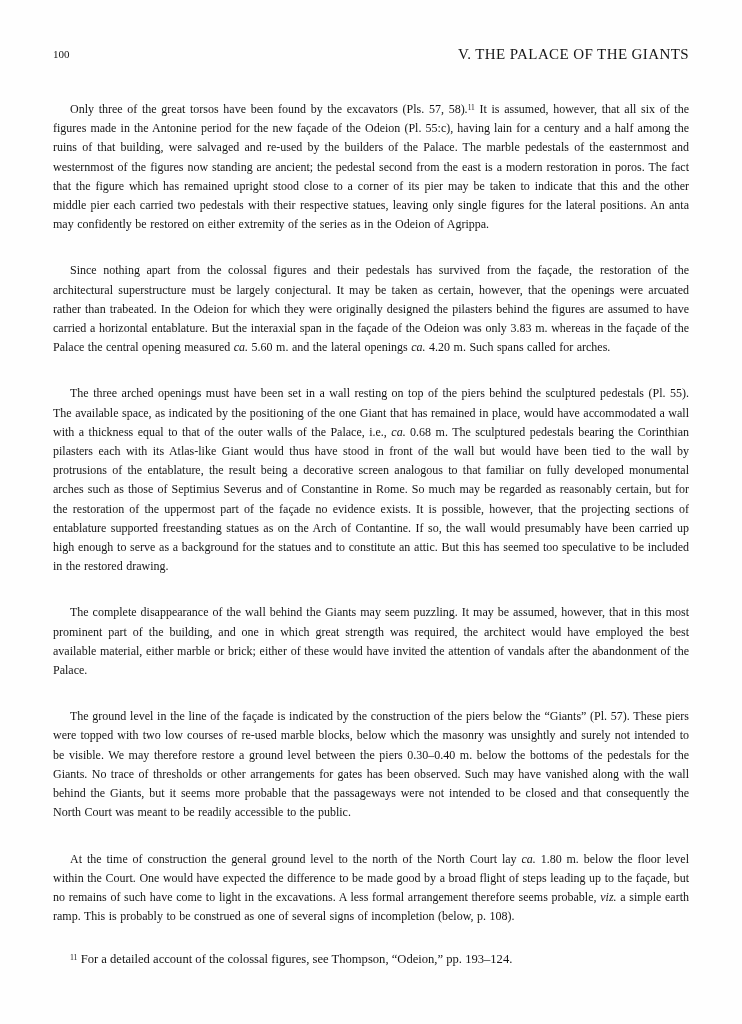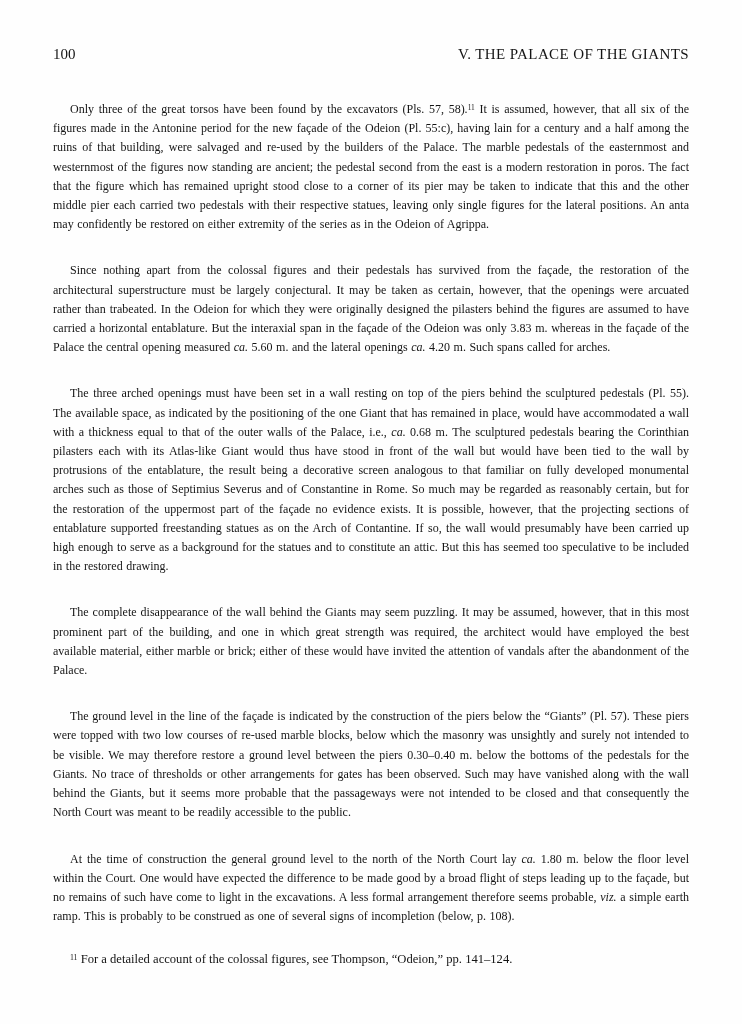--- a/index.html
+++ b/index.html
@@ -17,21 +17,21 @@
     position: absolute;
     top: 45px;
     left: 53px;
     right: 53px;
     height: 18px;
   }
   .page-number {
     position: absolute;
     left: 0;
     top: 0;
-    font-size: 15px;
+    font-size: 11px;
     line-height: 18px;
     text-align: right;
   }
   .header-title {
     text-align: right;
     font-size: 15px;
     line-height: 18px;
     letter-spacing: 0.4px;
     white-space: nowrap;
   }
@@ -74,15 +74,15 @@
   </div>
   <div class="body-text">
       <p><span>Only three of the great torsos have been found by the excavators (Pls. 57, 58).</span><sup>11</sup><span> It is assumed, however, that all six of the figures made in the Antonine period for the new façade of the Odeion (Pl. 55:c), having lain for a century and a half among the ruins of that building, were salvaged and re-used by the builders of the Palace. The marble pedestals of the easternmost and westernmost of the figures now standing are ancient; the pedestal second from the east is a modern restoration in poros. The fact that the figure which has remained upright stood close to a corner of its pier may be taken to indicate that this and the other middle pier each carried two pedestals with their respective statues, leaving only single figures for the lateral positions. An anta may confidently be restored on either extremity of the series as in the Odeion of Agrippa.</span></p>
       <p><span>Since nothing apart from the colossal figures and their pedestals has survived from the façade, the restoration of the architectural superstructure must be largely conjectural. It may be taken as certain, however, that the openings were arcuated rather than trabeated. In the Odeion for which they were originally designed the pilasters behind the figures are assumed to have carried a horizontal entablature. But the interaxial span in the façade of the Odeion was only 3.83 m. whereas in the façade of the Palace the central opening measured </span><i>ca.</i><span> 5.60 m. and the lateral openings </span><i>ca.</i><span> 4.20 m. Such spans called for arches.</span></p>
       <p><span>The three arched openings must have been set in a wall resting on top of the piers behind the sculptured pedestals (Pl. 55). The available space, as indicated by the positioning of the one Giant that has remained in place, would have accommodated a wall with a thickness equal to that of the outer walls of the Palace, i.e., </span><i>ca.</i><span> 0.68 m. The sculptured pedestals bearing the Corinthian pilasters each with its Atlas-like Giant would thus have stood in front of the wall but would have been tied to the wall by protrusions of the entablature, the result being a decorative screen analogous to that familiar on fully developed monumental arches such as those of Septimius Severus and of Constantine in Rome. So much may be regarded as reasonably certain, but for the restoration of the uppermost part of the façade no evidence exists. It is possible, however, that the projecting sections of entablature supported freestanding statues as on the Arch of Contantine. If so, the wall would presumably have been carried up high enough to serve as a background for the statues and to constitute an attic. But this has seemed too speculative to be included in the restored drawing.</span></p>
       <p><span>The complete disappearance of the wall behind the Giants may seem puzzling. It may be assumed, however, that in this most prominent part of the building, and one in which great strength was required, the architect would have employed the best available material, either marble or brick; either of these would have invited the attention of vandals after the abandonment of the Palace.</span></p>
       <p><span>The ground level in the line of the façade is indicated by the construction of the piers below the “Giants” (Pl. 57). These piers were topped with two low courses of re-used marble blocks, below which the masonry was unsightly and surely not intended to be visible. We may therefore restore a ground level between the piers 0.30–0.40 m. below the bottoms of the pedestals for the Giants. No trace of thresholds or other arrangements for gates has been observed. Such may have vanished along with the wall behind the Giants, but it seems more probable that the passageways were not intended to be closed and that consequently the North Court was meant to be readily accessible to the public.</span></p>
       <p><span>At the time of construction the general ground level to the north of the North Court lay </span><i>ca.</i><span> 1.80 m. below the floor level within the Court. One would have expected the difference to be made good by a broad flight of steps leading up to the façade, but no remains of such have come to light in the excavations. A less formal arrangement therefore seems probable, </span><i>viz.</i><span> a simple earth ramp. This is probably to be construed as one of several signs of incompletion (below, p. 108).</span></p>
     </div>
   <div class="footnote">
-    <span><sup>11</sup><span> For a detailed account of the colossal figures, see Thompson, “Odeion,” pp. 141–124.</span></span>
+    <span><sup>11</sup><span> For a detailed account of the colossal figures, see Thompson, “Odeion,” pp. 193–124.</span></span>
   </div>
 </div>
 
 </body></html>

